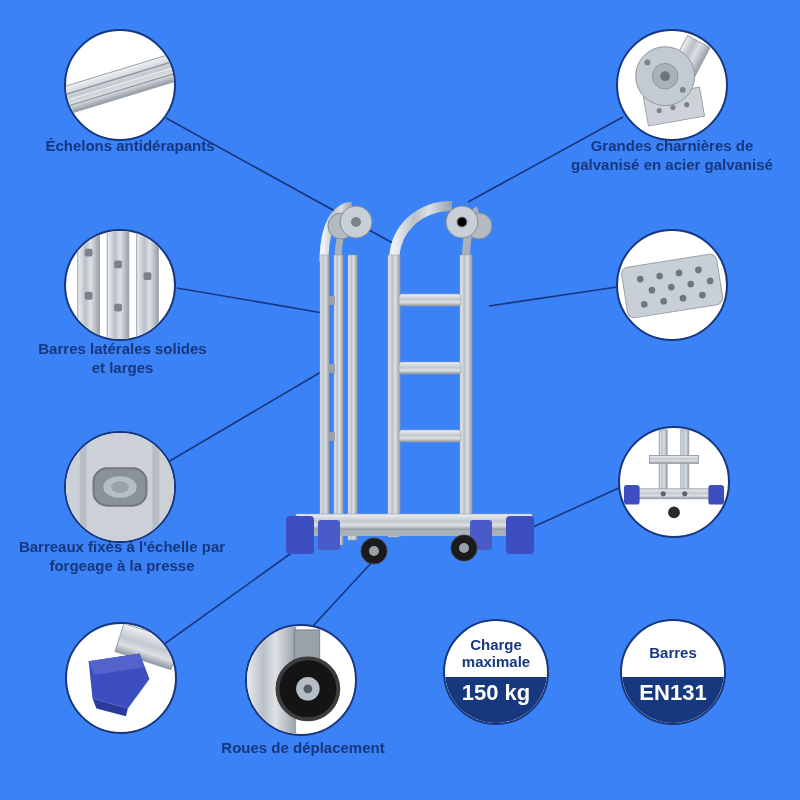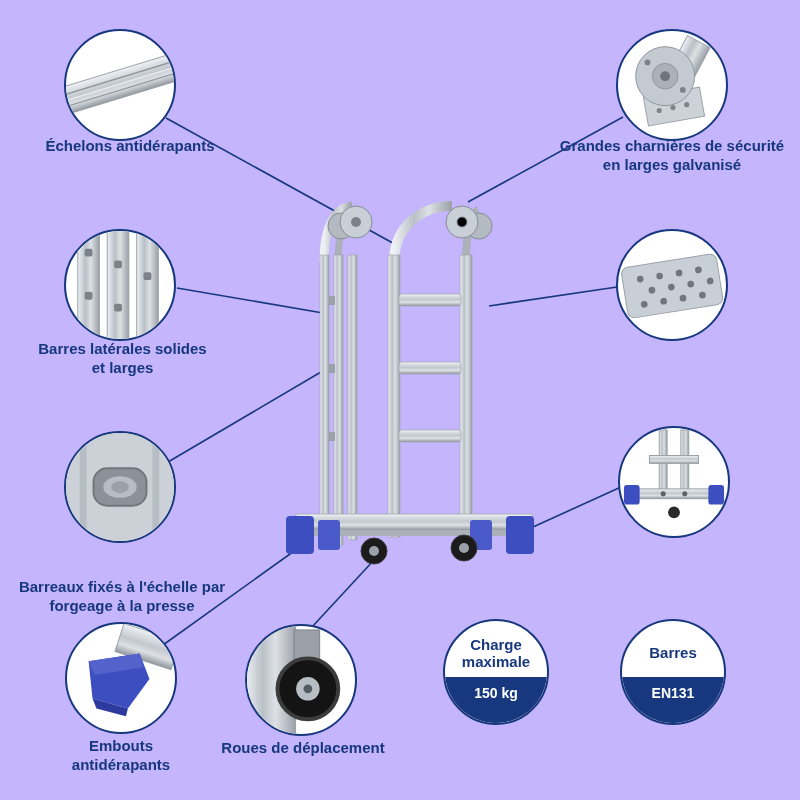--- a/index.html
+++ b/index.html
@@ -1,30 +1,30 @@
 <!DOCTYPE html>
 <html><head>
 <meta charset="utf-8">
 <style>
   html,body{margin:0;padding:0;background:#ffffff;}
   body{font-family:"Liberation Sans",sans-serif;}
-  .canvas{position:relative;width:800px;height:800px;background:#c4b5fd;overflow:hidden;}
+  .canvas{position:relative;width:800px;height:800px;background:#3b82f6;overflow:hidden;}
   .overlay{position:absolute;left:0;top:0;width:800px;height:800px;pointer-events:none;}
   .photo-circle{position:absolute;width:112px;height:112px;border-radius:50%;
     border:2px solid #17377E;background:#fff;overflow:hidden;box-sizing:border-box;}
   .photo-circle svg{display:block;width:100%;height:100%;}
   .callout-label{position:absolute;color:#17377E;font-weight:bold;font-size:15px;
     text-align:center;line-height:1.25;}
   .badge{position:absolute;width:106px;height:106px;border-radius:50%;overflow:hidden;
     border:2px solid #17377E;background:#fff;display:flex;flex-direction:column;box-sizing:border-box;}
   .badge-top{flex:0 0 55%;display:flex;align-items:center;justify-content:center;
     color:#17377E;font-weight:bold;font-size:15px;text-align:center;line-height:1.15;
     padding:8px 8px 0 8px;box-sizing:border-box;}
   .badge-bottom{flex:1;background:#17377E;color:#ffffff;display:flex;align-items:center;
-    justify-content:center;font-weight:bold;font-size:14px;padding-bottom:14px;box-sizing:border-box;}
+    justify-content:center;font-weight:bold;font-size:22px;padding-bottom:14px;box-sizing:border-box;}
 </style>
 </head>
 <body>
 
 <div class="canvas">
 
   <svg width="0" height="0" style="position:absolute">
     <defs>
       <linearGradient id="aluV" x1="0" y1="0" x2="1" y2="0">
         <stop offset="0" stop-color="#eef1f4"></stop>
@@ -197,24 +197,23 @@
       <rect x="-2" y="-2" width="52" height="114" fill="url(#aluV)"></rect>
       <rect x="48" y="4" width="26" height="34" fill="#9aa1a8" stroke="#7b828a"></rect>
       <circle cx="62" cy="64" r="31" fill="#141414"></circle>
       <circle cx="62" cy="64" r="31" fill="none" stroke="#3c3c3c" stroke-width="4"></circle>
       <circle cx="62" cy="64" r="12" fill="#b7bdc4"></circle>
       <circle cx="62" cy="64" r="4.5" fill="#555b62"></circle>
     </svg>
   </div>
 
   <div class="callout-label" style="left:20px;top:137px;width:220px;">Échelons antidérapants</div>
-  <div class="callout-label" style="left:556px;top:137px;width:232px;">Grandes charnières de sécurité en larges galvanisé</div>
+  <div class="callout-label" style="left:556px;top:137px;width:232px;">Grandes charnières de galvanisé en acier galvanisé</div>
   <div class="callout-label" style="left:35px;top:340px;width:175px;">Barres latérales solides et larges</div>
-  <div class="callout-label" style="left:12px;top:538px;width:220px;margin-top:40px;">Barreaux fixés à l'échelle par forgeage à la presse</div>
-  <div class="callout-label" style="left:52px;top:737px;width:138px;">Embouts antidérapants</div>
+  <div class="callout-label" style="left:12px;top:538px;width:220px;">Barreaux fixés à l'échelle par forgeage à la presse</div>
   <div class="callout-label" style="left:203px;top:739px;width:200px;">Roues de déplacement</div>
 
   <div class="badge" style="left:443px;top:619px;">
     <div class="badge-top">Charge maximale</div>
     <div class="badge-bottom">150 kg</div>
   </div>
   <div class="badge" style="left:620px;top:619px;">
     <div class="badge-top">Barres</div>
     <div class="badge-bottom">EN131</div>
   </div>

